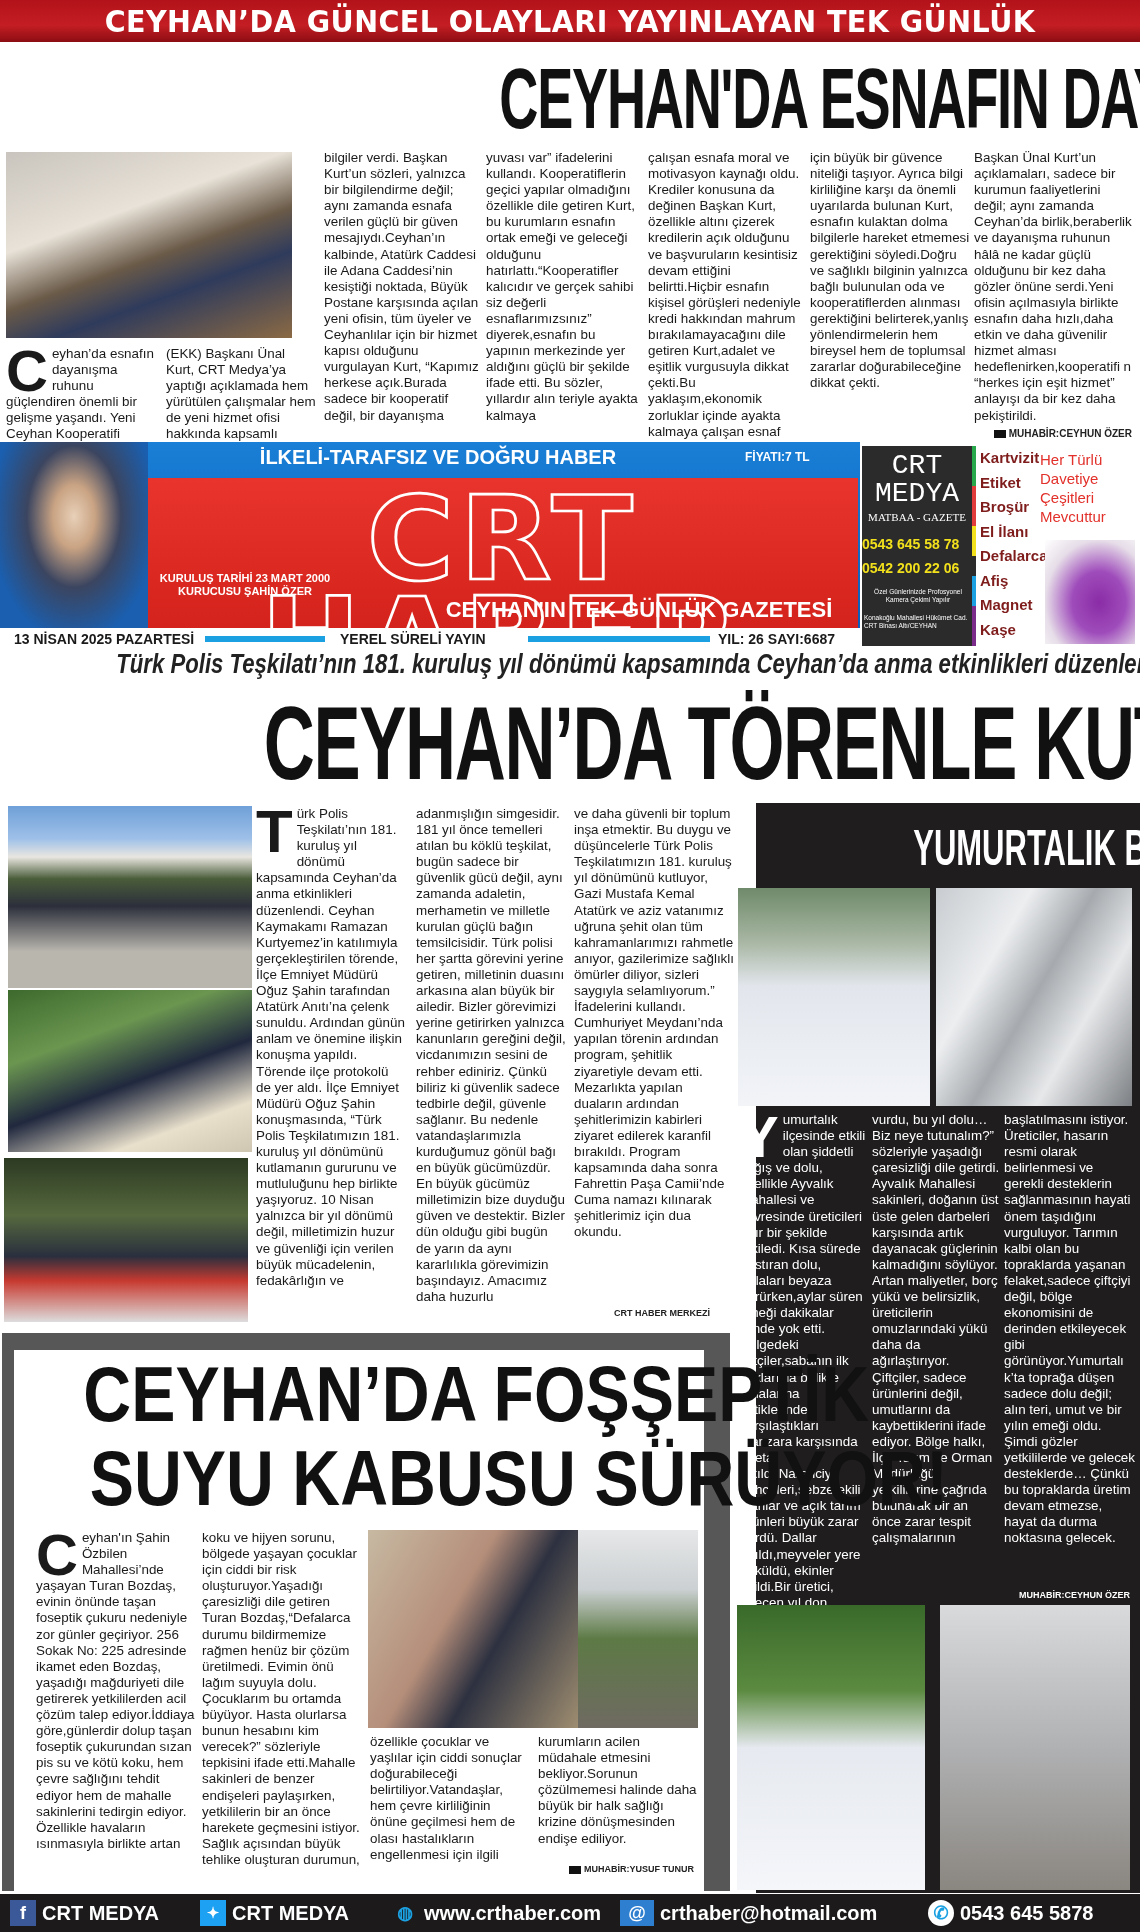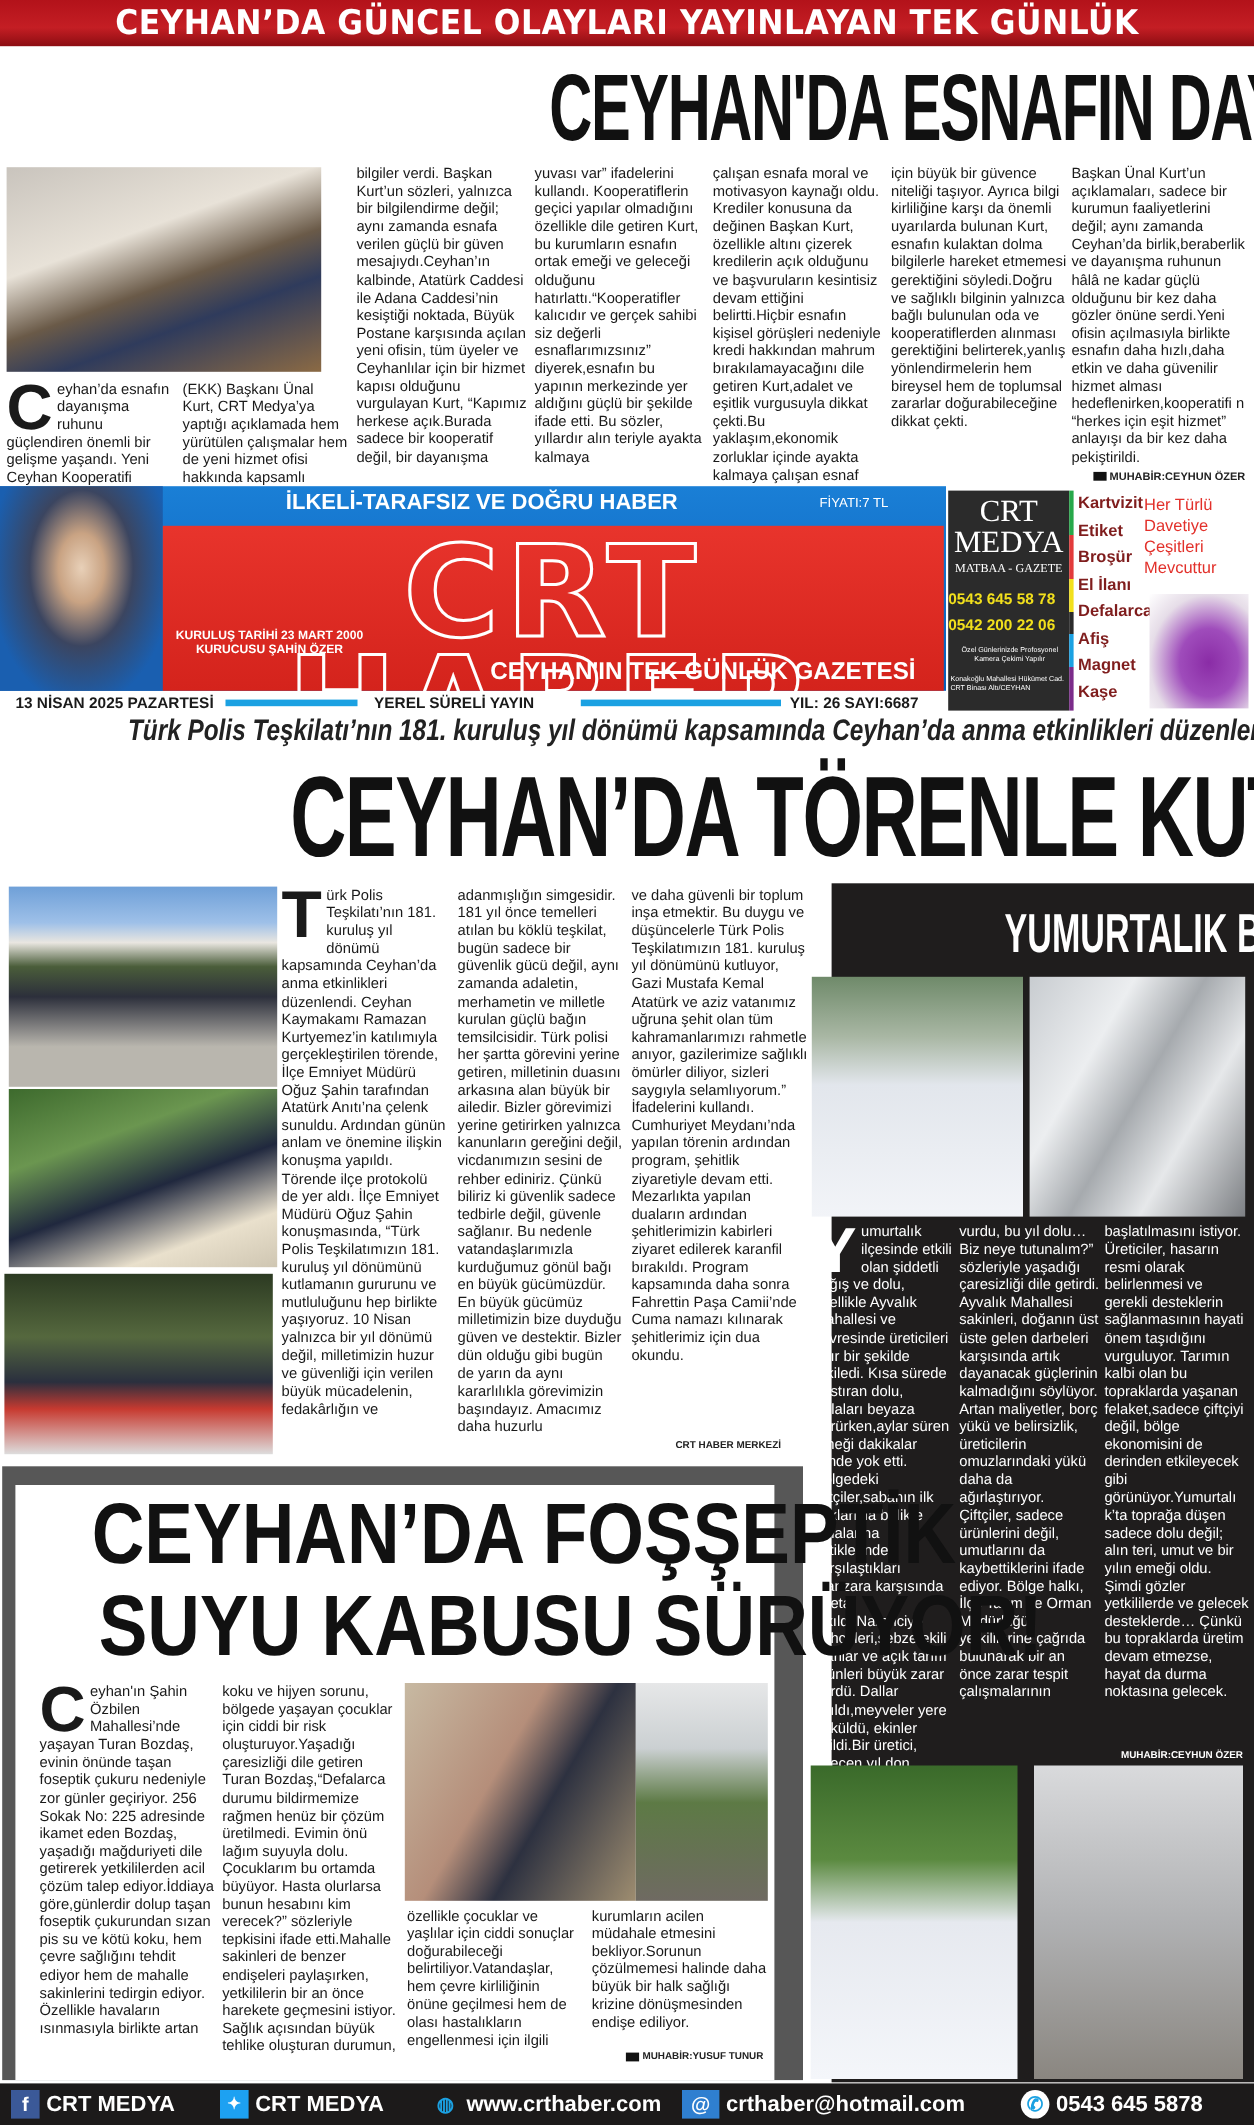--- a/index.html
+++ b/index.html
@@ -13,31 +13,31 @@
 .photo1{left:6px;top:152px;width:286px;height:186px;background:linear-gradient(160deg,#c9c4bd 0%,#e8e2d8 35%,#6a5a48 55%,#2f3b5c 70%,#8b6a44 100%)}
 .col{font-size:13.4px;line-height:16.1px;color:#1a1a1a}
 .dropcap{float:left;font-size:58px;line-height:46px;font-weight:bold;margin:2px 4px 0 0;font-family:"Liberation Sans",sans-serif}
 .byline{font-size:10px;font-weight:bold;color:#222;text-align:right}
 .byline .sq{display:inline-block;width:12px;height:8px;background:#111;margin-right:3px;vertical-align:middle}
 
 .mast{left:0;top:442px;width:860px;height:186px;background:linear-gradient(180deg,#1a7fd6 0%,#0a5db8 100%)}
 .ataturk{left:0;top:442px;width:148px;height:186px;background:radial-gradient(ellipse at 50% 40%,#e8d0b8 0%,#c9a383 20%,#3b4560 45%,#1a5fb0 80%)}
 .mast-red{left:148px;top:478px;width:710px;height:150px;background:linear-gradient(180deg,#e8342c 0%,#d4231c 100%)}
 .mast-slogan{left:148px;top:446px;width:580px;color:#fff;font-weight:bold;font-size:20px;text-align:center}
-.mast-price{left:745px;top:450px;color:#fff;font-weight:normal;font-size:12px}
+.mast-price{left:745px;top:450px;color:#fff;font-weight:bold;font-size:12px}
 .logo{left:150px;top:478px;width:705px;height:112px;color:#fff;font-weight:bold;font-size:128px;line-height:112px;text-align:center;letter-spacing:6px;-webkit-text-stroke:3px #fff;color:transparent;font-family:"DejaVu Sans",sans-serif}
 .logo span{display:inline-block;transform:scaleX(0.93) scaleY(0.9)}
 .mast-founded{left:150px;top:572px;width:190px;color:#fff;font-weight:bold;font-size:11px;text-align:center;line-height:13px}
 .mast-tag{left:420px;top:596px;width:438px;color:#fff;font-weight:bold;font-size:22px;text-align:center;line-height:28px}
 .datebar{left:0;top:630px;width:860px;height:18px;font-weight:bold;font-size:14px;line-height:18px}
 .dash{position:absolute;top:6px;height:6px;background:#1ba1e2}
 
 .ad{left:860px;top:442px;width:280px;height:206px;background:#fff}
 .ad-left{left:862px;top:446px;width:110px;height:200px;background:#2b2b2b}
-.ad-crt{left:862px;top:452px;width:110px;color:#fff;text-align:center;font-family:Liberation Serif, serif;font-size:28px;line-height:28px}
+.ad-crt{left:862px;top:452px;width:110px;color:#fff;text-align:center;font-family:Liberation Mono, monospace;font-size:28px;line-height:28px}
 .ad-sub{left:862px;top:511px;width:110px;color:#fff;text-align:center;font-family:"Liberation Serif",serif;font-size:11px}
 .ad-phone{left:862px;width:100px;color:#f2e01c;text-align:left;font-weight:bold;font-size:14px}
 .ad-small{left:864px;width:108px;color:#fff;font-size:6.5px;text-align:center;line-height:8px}
 .ad-strip{left:972px;top:446px;width:4px;height:200px;background:linear-gradient(180deg,#27a84a 0 20%,#e23b3b 20% 40%,#f2e01c 40% 55%,#2b2b2b 55% 65%,#1ba1e2 65% 80%,#7b2c8a 80% 100%)}
 .ad-list{left:980px;top:446px;width:70px;color:#7f1d1d;font-size:15px;line-height:24.5px;font-weight:bold}
 .ad-red{left:1040px;top:450px;width:98px;color:#e2302a;font-size:15px;line-height:19px;text-align:left}
 .ad-couple{left:1045px;top:540px;width:90px;height:104px;background:radial-gradient(ellipse at 60% 60%,#8a2ca6 0%,#9f4cbb 35%,#e6dde8 70%,#fff 100%)}
 
 .subhead{left:0;top:649px;width:1140px;font-size:27px;font-style:italic;font-weight:bold;text-align:center;color:#222;white-space:nowrap}
 .subhead span{display:inline-block;transform:scaleX(0.82)}

